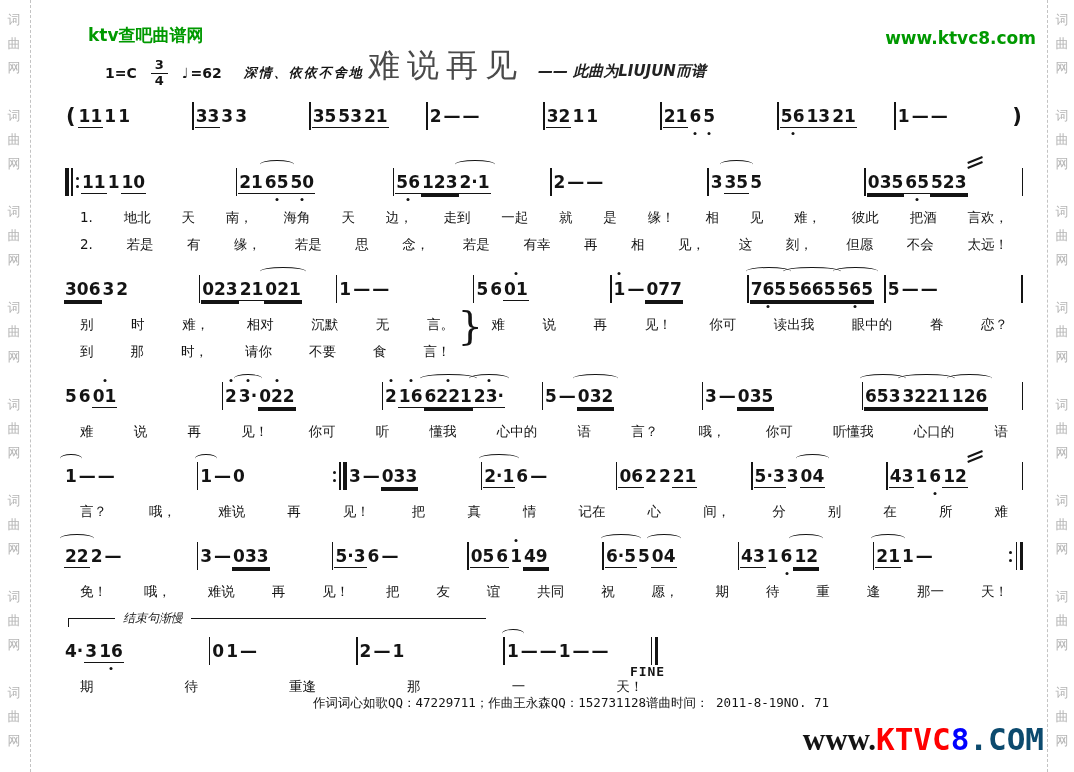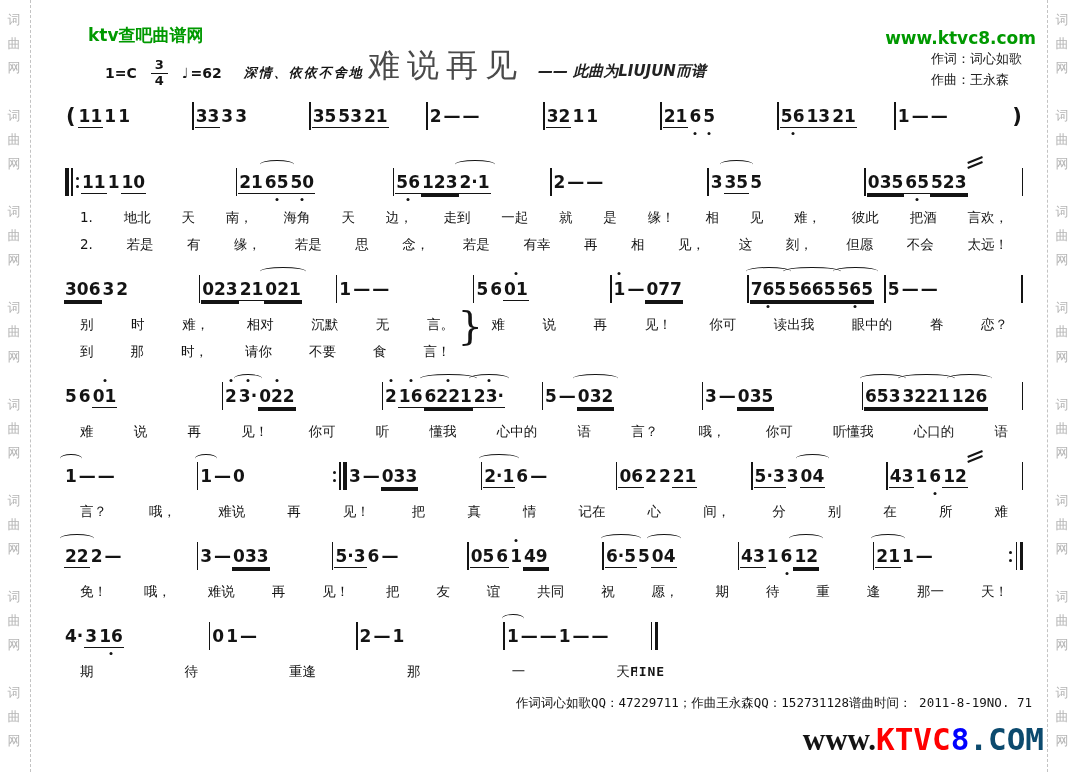--- a/index.html
+++ b/index.html
@@ -51,21 +51,21 @@
   .paren{font-size:21px;font-weight:bold;flex:none;margin:0 2px;color:#141414;}
   .lyrics{display:flex;margin-top:9px;padding:0 16px;font-size:13.5px;color:#141414;}
   .fit-justify{justify-content:space-between;}
   .fit-left{justify-content:flex-start;gap:37px;}
   .syl{white-space:nowrap;}
   .brace{position:absolute;left:41%;top:30px;font-size:40px;font-weight:400;font-family:"DejaVu Serif",serif;line-height:48px;color:#141414;}
   .fine{position:absolute;right:-6px;top:46px;font-size:13px;letter-spacing:1px;font-family:"DejaVu Sans Mono",monospace;font-weight:bold;}
   .ending-bracket{width:70%;height:8px;border-top:1.5px solid #141414;border-left:1.5px solid #141414;margin:0 0 6px 4px;position:relative;}
   .ending-label{position:absolute;top:-9px;left:46px;background:#fff;padding:0 8px;font-size:12px;font-style:italic;}
   
-  .footer{position:absolute;left:110px;right:42px;top:695px;display:flex;justify-content:flex-end;font-size:12.5px;font-family:"DejaVu Sans Mono",monospace;color:#141414;white-space:nowrap;}
+  .footer{position:absolute;left:110px;right:42px;top:695px;display:flex;justify-content:center;font-size:12.5px;font-family:"DejaVu Sans Mono",monospace;color:#141414;white-space:nowrap;}
   .big-wm{position:absolute;right:30px;top:724px;font-family:"DejaVu Sans Mono",monospace;font-weight:bold;font-size:31px;letter-spacing:0px;line-height:1;}
   .wm-www{color:#141414;font-family:Liberation Serif, serif;}
   .wm-ktvc{color:#ff0000;}
   .wm-8{color:#0000ff;}
   .wm-com{color:#0c4a6e;}
 </style>
 </head>
 <body>
 
 <div class="page">
@@ -142,24 +142,20 @@
   <div class="dash left"></div>
   <div class="dash right"></div>
 
   <div class="brand-left">ktv查吧曲谱网</div>
   <div class="brand-right">www.ktvc8.com</div>
 
   <div class="title-block">
     <span class="title">难说再见</span><span class="dedication">—— 此曲为LIUJUN而谱</span>
   </div>
 
-  <div class="credits">
-    <div>作词：词心如歌</div>
-    <div>作曲：王永森</div>
-  </div>
 
   <div class="keyline">
     <span>1=C</span>
     <span class="frac">
       <span class="top">3</span>
       <span>4</span>
     </span>
     <span class="tempo">
       <span>♩</span>
         <span>=62</span>
@@ -663,20 +659,23 @@
           <span class="syl">愿，</span>
           <span class="syl">期</span>
           <span class="syl">待</span>
           <span class="syl">重</span>
           <span class="syl">逢</span>
           <span class="syl">那一</span>
           <span class="syl">天！</span>
         </div>
       </div>
       <div class="system" style="width: 62%;">
+        <div class="ending-bracket">
+          <span class="ending-label">结束句渐慢</span>
+        </div>
         <div class="notes">
           <span class="bar">
             <span class="tok">4·</span>
             <span class="tok u1">3</span>
             <span class="tok u1">16<i class="dot-b"></i></span>
           </span>
           <span class="blgroup">
             <span class="bl"></span>
           </span>
           <span class="bar">

